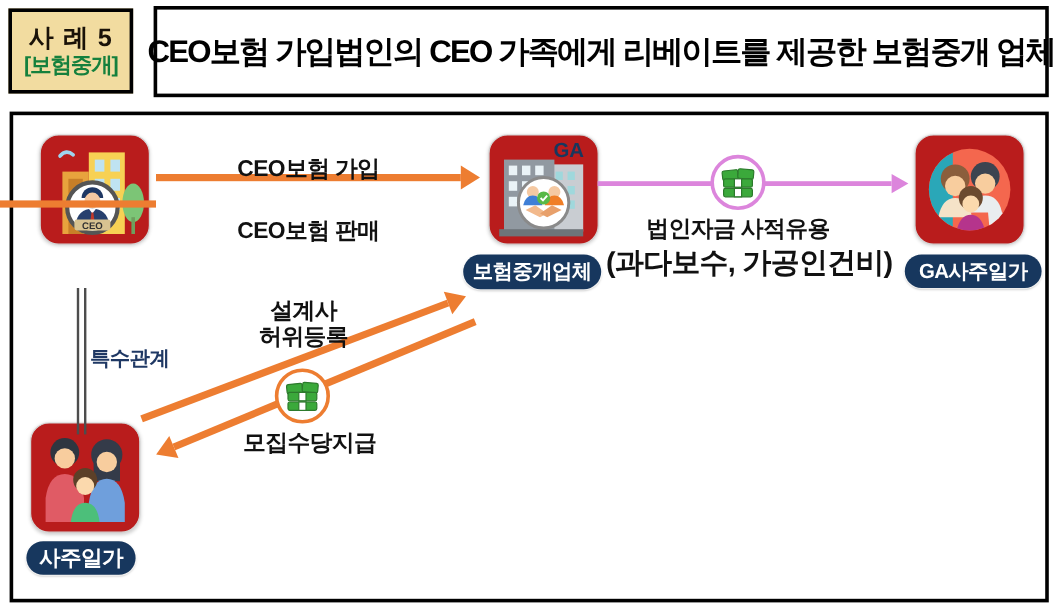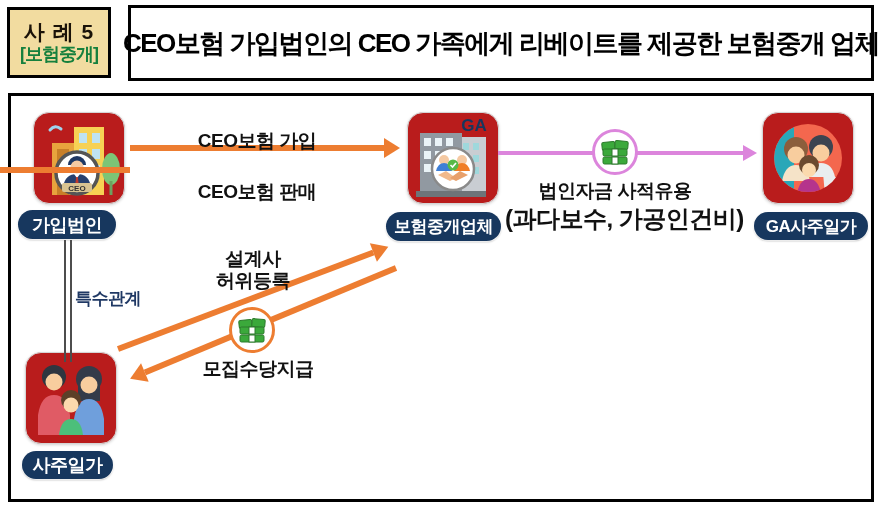--- a/index.html
+++ b/index.html
@@ -84,21 +84,20 @@
       <circle cx="43" cy="60" r="21" fill="#fff" stroke="#555" stroke-width="3.5"></circle>
       <path d="M34 52 a9 9 0 0 1 18 0 z" fill="#1F3864"></path>
       <circle cx="43" cy="54" r="6.5" fill="#F5C9A2"></circle>
       <path d="M29 74 q2 -13 14 -13 q12 0 14 13 z" fill="#27406e"></path>
       <path d="M40 61 l3 4 l3 -4 z" fill="#fff"></path>
       <path d="M42.2 64 h1.6 l1 8 l-1.8 2 l-1.8 -2 z" fill="#c0392b"></path>
       <rect x="28" y="70" width="30" height="9" rx="2" fill="#D8C391"></rect>
       <text x="43" y="77.5" text-anchor="middle" font-size="8" font-weight="bold" fill="#333">CEO</text>
     </svg>
   </div>
-  <div class="badge" style="left:18px;top:210px;width:98px;height:29px;font-size:18px;">가입법인</div>
 
   <div class="tile" style="left:407px;top:112px;">
     <svg width="90" height="90" viewBox="0 0 90 90">
       <rect x="50" y="24" width="28" height="56" fill="#C9CDD2"></rect>
       <rect x="55" y="30" width="6" height="7" fill="#9FD8DC"></rect>
         <rect x="65" y="30" width="6" height="7" fill="#9FD8DC"></rect>
       <rect x="55" y="42" width="6" height="7" fill="#9FD8DC"></rect>
         <rect x="65" y="42" width="6" height="7" fill="#9FD8DC"></rect>
       <rect x="65" y="54" width="6" height="7" fill="#9FD8DC"></rect>
       <rect x="12" y="20" width="42" height="60" fill="#9199A1"></rect>

